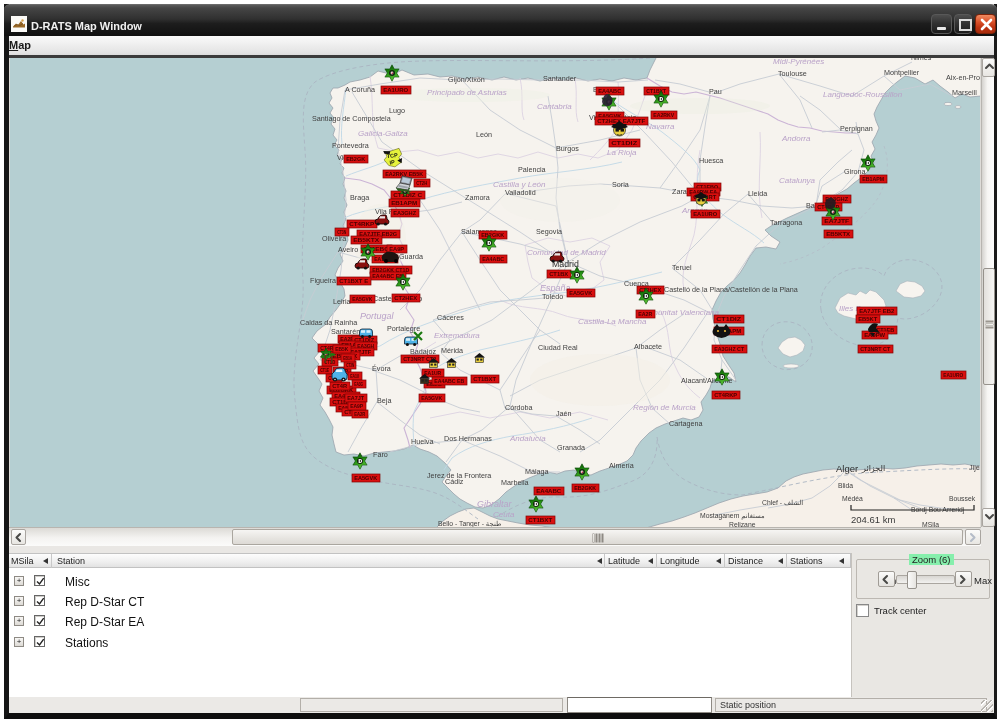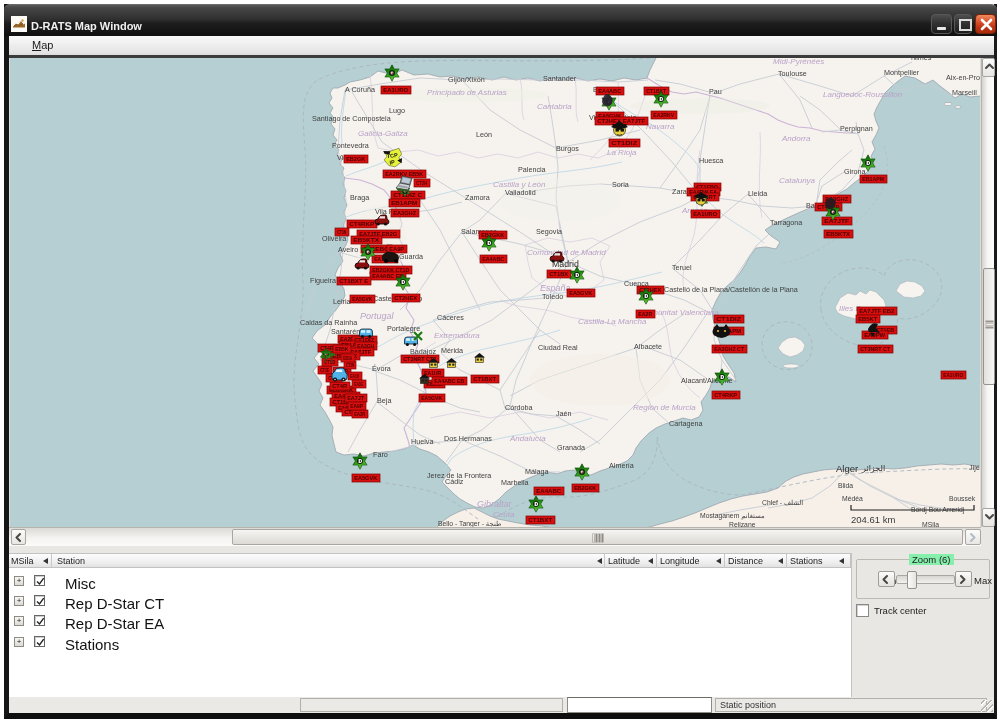--- a/index.html
+++ b/index.html
@@ -12,21 +12,21 @@
 #ttext{position:absolute;left:27px;top:15px;color:#f0f0f0;font-size:11px;font-weight:bold;letter-spacing:0;}
 .wbtn{position:absolute;top:9px;height:20px;border-radius:4px;}
 #bmin{left:927px;width:21px;background:linear-gradient(#4e4e4e,#323232 45%,#1c1c1c);border:1px solid #585858;}
 #bmin:after{content:"";position:absolute;left:5px;top:12px;width:9px;height:3px;background:#e8e8e8;border-radius:1px;}
 #bmax{left:950px;width:18px;background:linear-gradient(#4e4e4e,#323232 45%,#1c1c1c);border:1px solid #585858;}
 #bmax:after{content:"";position:absolute;left:3.5px;top:4px;width:9px;height:8px;border:2px solid #dcdcdc;}
 #bclose{left:971px;width:21px;background:linear-gradient(#ef8a60 0%,#d94f28 40%,#bc3312 70%,#a82c0c 100%);border:1px solid #7e2208;}
 #bclose svg{position:absolute;left:3px;top:2px;}
 #menubar{position:absolute;left:0;top:32px;width:985px;height:21px;
   background:linear-gradient(#fafafa,#e3e3e3 85%,#d8d8d8);border-bottom:1px solid #a8a8a8;}
-#menumap{position:absolute;left:23px;top:3px;font-size:11px;color:#1a1a1a;}
+#menumap{position:absolute;left:0;top:3px;font-size:11px;color:#1a1a1a;font-weight:bold;}
 #menumap u{text-decoration:underline;}
 #mapframe{position:absolute;left:0px;top:51px;width:985px;height:472px;background:#dedcd8;border-top:3px solid #3b3b3b;}
 #map{position:absolute;left:1px;top:0px;}
 #vscroll{position:absolute;left:972px;top:0px;width:13px;height:469px;
   background:linear-gradient(to right,#d4d2ce,#f6f5f3 45%,#fdfdfc);border-left:1px solid #b8b5b0;}
 .sbtn{position:absolute;background:linear-gradient(#fbfbfa,#e8e6e2);border:1px solid #a9a5a0;border-radius:2px;}
 #vup{left:0px;top:0px;width:13px;height:19px;}
 #vdown{left:0px;top:450px;width:13px;height:19px;}
 #vthumb{position:absolute;left:0.5px;top:210px;width:12px;height:117px;background:linear-gradient(to right,#e2e0dc,#f8f7f5);
   border:1px solid #96928c;border-radius:2px;}
@@ -47,21 +47,21 @@
 .hcell{position:absolute;top:2px;}
 .sarr{position:absolute;top:3.5px;width:0;height:0;border-top:3.5px solid transparent;
   border-bottom:3.5px solid transparent;border-right:5px solid #333;}
 .hsep{position:absolute;top:0;width:1px;height:15px;background:#c8c8c8;}
 #list{position:absolute;left:0;top:564px;width:842px;height:133px;background:#fff;}
 .exp{position:absolute;width:10px;height:10px;background:linear-gradient(#f8f7f5,#dddad5);
   border:1px solid #8e8a84;font-size:8px;line-height:8px;text-align:center;color:#222;}
 .cb{position:absolute;width:11px;height:11px;background:#fff;border:1px solid #666;
   box-shadow:inset 1px 1px 0 #cfcdc9;}
 .cb svg{position:absolute;left:0px;top:0px;}
-.rowt{position:absolute;font-size:15px;color:#111;text-align:center;}
+.rowt{position:absolute;font-size:12px;color:#111;text-align:center;}
 #rpanel{position:absolute;left:842px;top:549px;width:143px;height:144px;background:#e9e7e3;
   border-left:1px solid #c6c3be;}
 #zframe{position:absolute;left:4px;top:6px;width:134px;height:40px;border:1px solid #bcb8b2;border-radius:2px;}
 #zlabel{position:absolute;left:52px;top:-6px;background:#86efac;padding:0 3px;font-size:9.5px;color:#222;}
 #ztext-min{position:absolute;left:7px;top:22px;font-size:9.5px;color:#222;margin-left:22px;}
 #ztext-max{position:absolute;left:122px;top:22px;font-size:9.5px;color:#222;}
 .zbtn{position:absolute;top:18px;width:17px;height:16px;background:linear-gradient(#fbfbfa,#e4e2de);
   border:1px solid #a09c96;border-radius:2px;}
 #zbl{left:26px;}
 #zbr{left:103px;}

